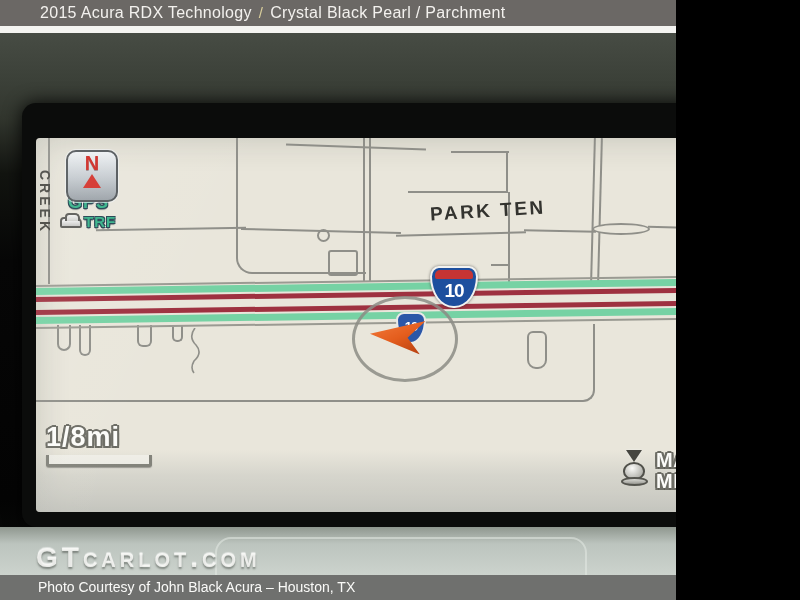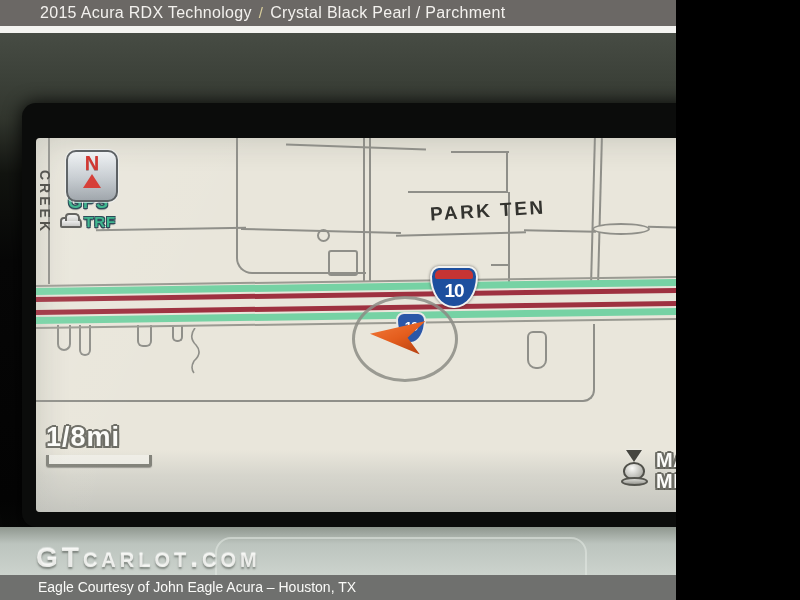--- a/index.html
+++ b/index.html
@@ -255,16 +255,16 @@
 
     <div class="dash-bottom">
       <div class="trim-line"></div>
     </div>
 
     <div class="watermark">GTcarlot.com</div>
     <div class="logo" id="logo"><span style="background: repeating-linear-gradient(110deg, rgb(68, 176, 60) 0px, rgb(68, 176, 60) 3.5px, rgb(253, 253, 251) 3.5px, rgb(253, 253, 251) 5.5px);"></span><span style="background: repeating-linear-gradient(110deg, rgb(242, 155, 29) 0px, rgb(242, 155, 29) 3.5px, rgb(253, 253, 251) 3.5px, rgb(253, 253, 251) 5.5px);"></span><span style="background: repeating-linear-gradient(110deg, rgb(240, 216, 34) 0px, rgb(240, 216, 34) 3.5px, rgb(253, 253, 251) 3.5px, rgb(253, 253, 251) 5.5px);"></span></div>
   </div>
 
   <footer class="footer">
-    <span>Eagle Courtesy of John Eagle Acura – Houston, TX</span>
+    <span>Photo Courtesy of John Black Acura – Houston, TX</span>
   </footer>
 
 </div>
 
 </body></html>

